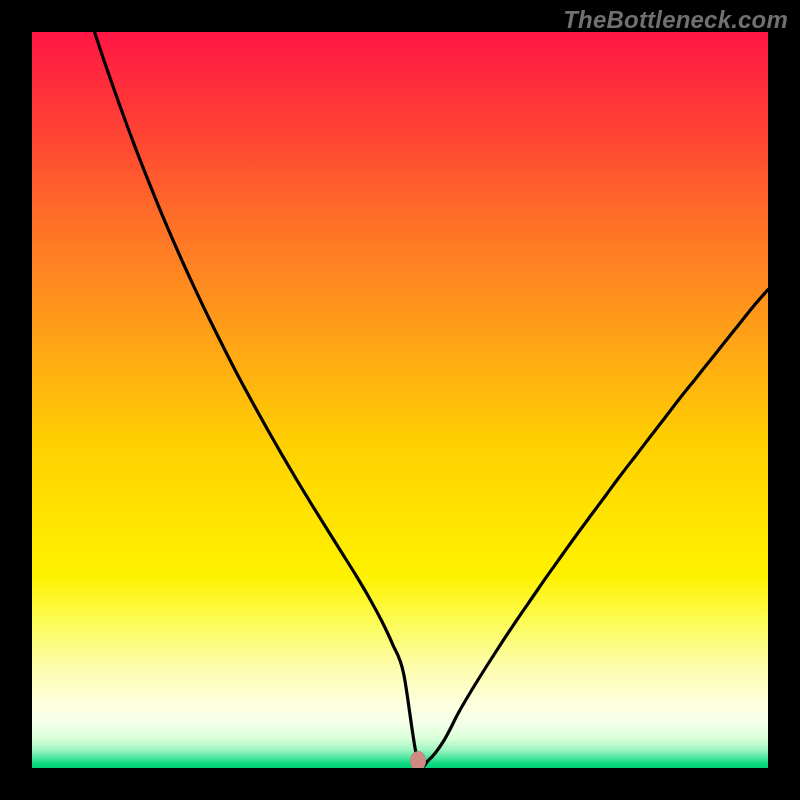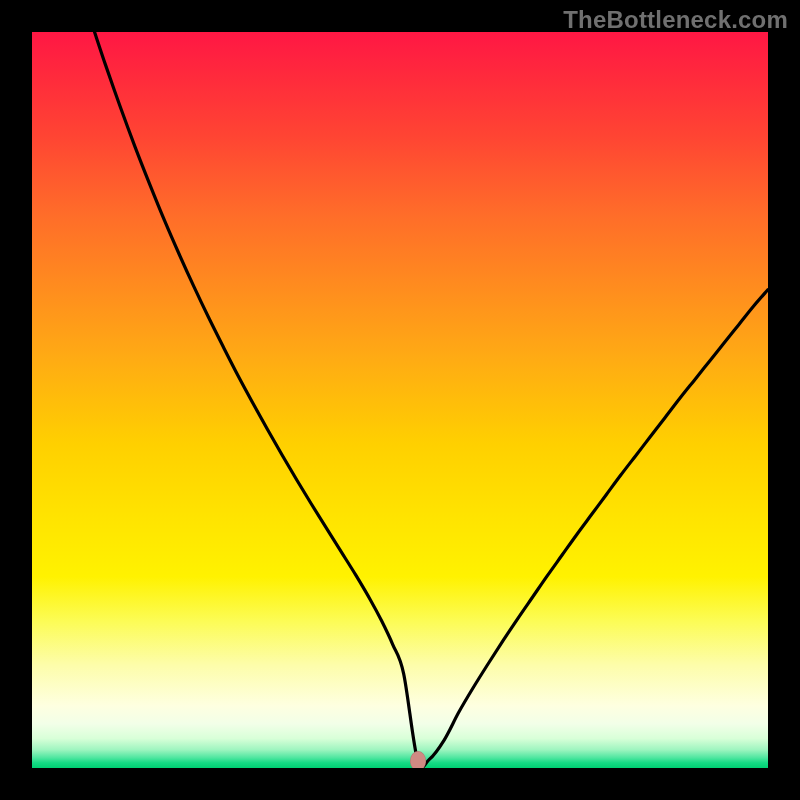--- a/index.html
+++ b/index.html
@@ -8,20 +8,21 @@
     width: 800px;
     height: 800px;
     background: #000;
     font-family: Arial, Helvetica, sans-serif;
   }
   .frame {
     position: relative;
     width: 800px;
     height: 800px;
     background: #000;
+    font-style: italic;
   }
   .watermark {
     position: absolute;
     top: 6px;
     right: 12px;
     color: #707070;
     font-size: 24px;
     font-weight: 600;
     letter-spacing: 0.2px;
     z-index: 5;

